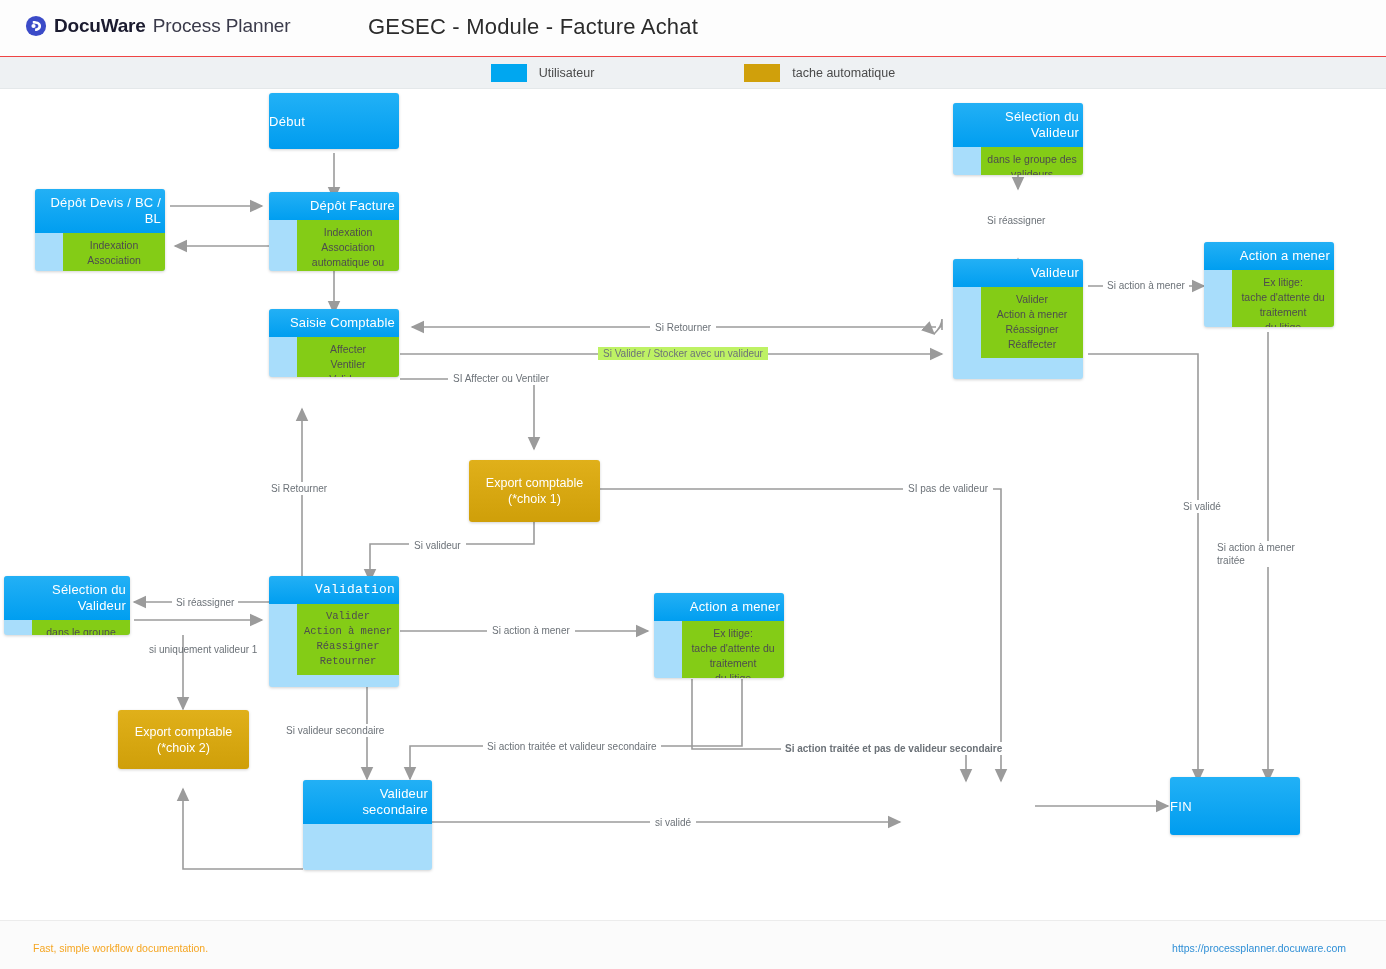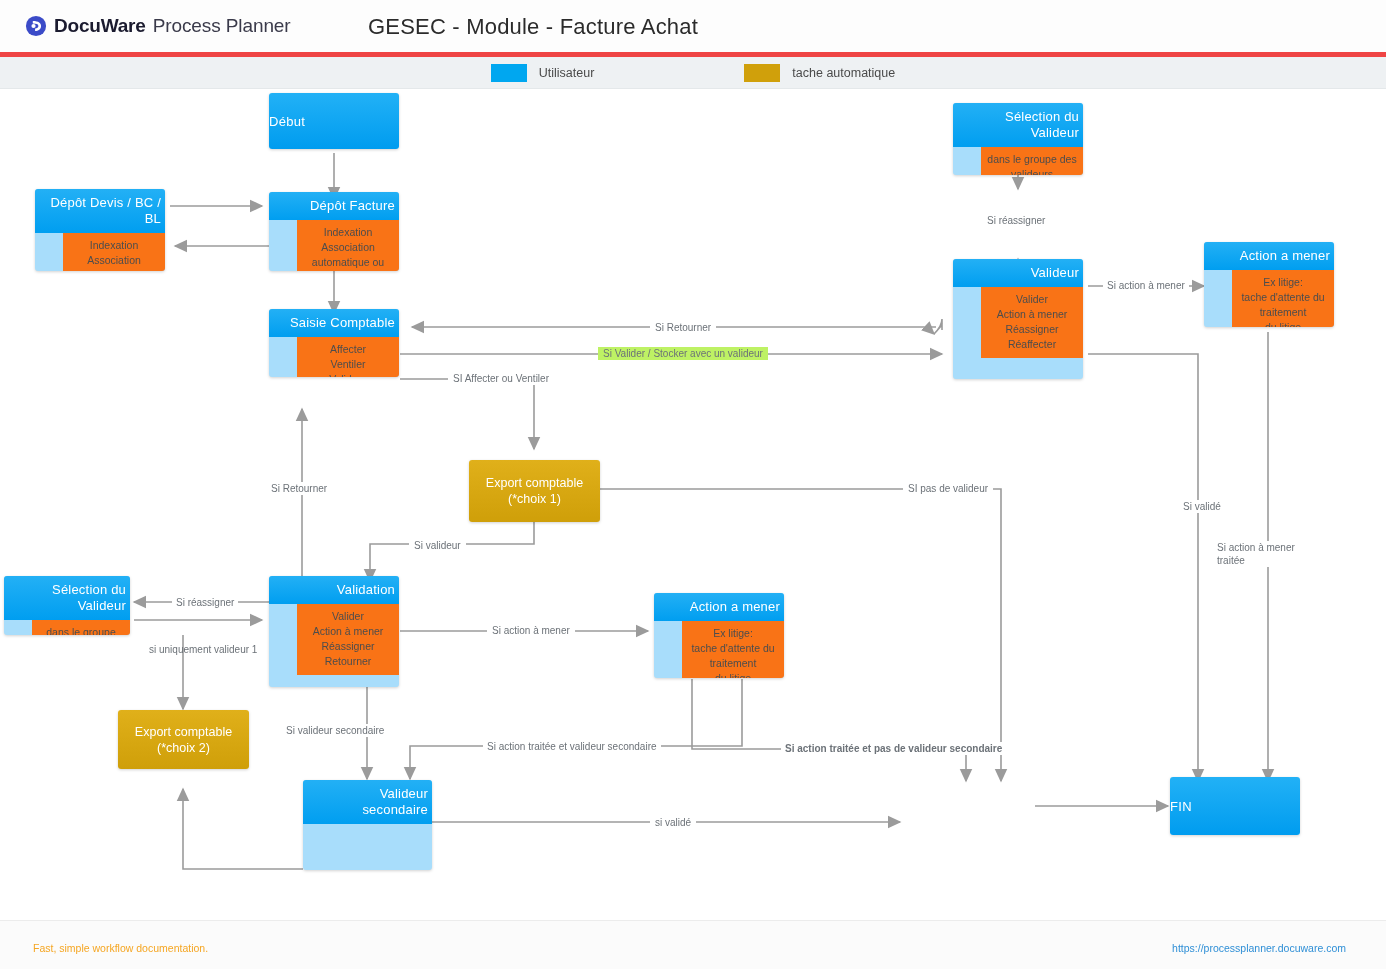--- a/index.html
+++ b/index.html
@@ -7,21 +7,21 @@
     width:1386px;height:969px;
     background:#ffffff;
     font-family:"Liberation Sans", sans-serif;
     overflow:hidden;
     position:relative;
   }
   
   #header{
     position:absolute;left:0;top:0;width:1386px;height:57px;
     background:#fdfdfd;
-    border-bottom:5px solid #ef4444;
+    border-bottom:1px solid #ef4444;
     box-sizing:border-box;
   }
   #logo-wrap{
     position:absolute;left:25px;top:15px;
     display:flex;align-items:center;gap:7px;
   }
   #logo-mark{width:22px;height:22px;display:block;}
   .logo-bold{font-size:19px;font-weight:bold;color:#1b1b2f;letter-spacing:-.2px;}
   .logo-light{font-size:19px;font-weight:normal;color:#3a3a4a;letter-spacing:-.1px;}
   #doc-title{
@@ -47,21 +47,21 @@
   
   .node{
     position:absolute;
     border-radius:3px;
     box-shadow:0 1px 3px rgba(0,0,0,.18);
     overflow:hidden;
     box-sizing:border-box;
     background:#a8ddfb;
   }
   .node.user   .node-head{background:linear-gradient(180deg,#23b0f5 0%,#009ef0 100%);}
-  .node.user   .node-body{background:#f97316;margin-left:28px;}
+  .node.user   .node-body{background:#84cc16;margin-left:28px;}
   .node.auto{background:linear-gradient(180deg,#e0b01a 0%,#cf9f09 100%);}
   .node-head{
     color:#ffffff;text-align:right;
     font-size:13px;line-height:16px;
     padding:6px 4px;
     font-weight:normal;
     letter-spacing:.2px;
   }
   .node-body{
     text-align:center;color:#4d4d4d;
@@ -246,21 +246,21 @@
     </div>
   </div>
 
   <div class="node user" style="left:4px;top:487px;width:126px;height:59px;">
     <div class="node-head">Sélection du Valideur</div>
     <div class="node-body">
       <div>dans le groupe des valideurs</div>
     </div>
   </div>
 
-  <div class="node user" style="left:269px;top:487px;width:130px;height:111px;">
+  <div class="node user" style="left:269px;top:487px;width:130px;height:111px;font-family:Liberation Mono, monospace;">
     <div class="node-head">Validation</div>
     <div class="node-body">
       <div>Valider</div>
       <div>Action à mener</div>
       <div>Réassigner</div>
       <div>Retourner</div>
     </div>
   </div>
 
   <div class="node user" style="left:654px;top:504px;width:130px;height:85px;">

